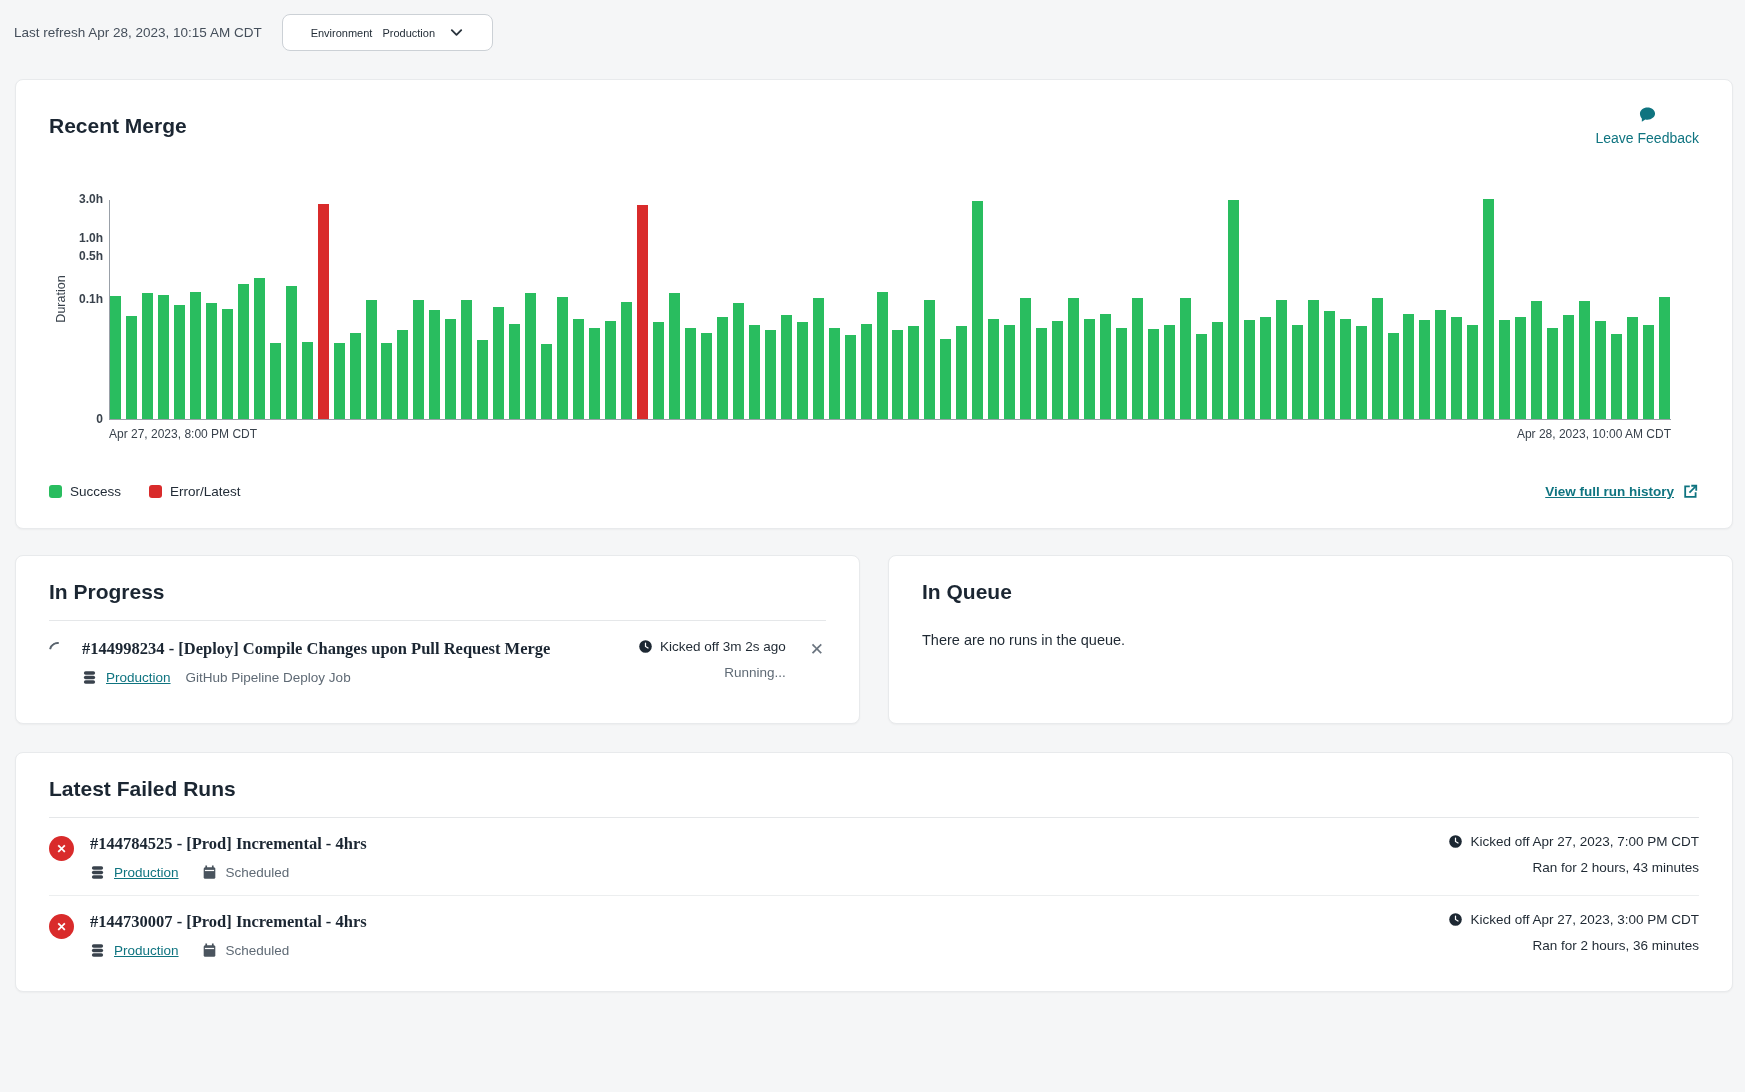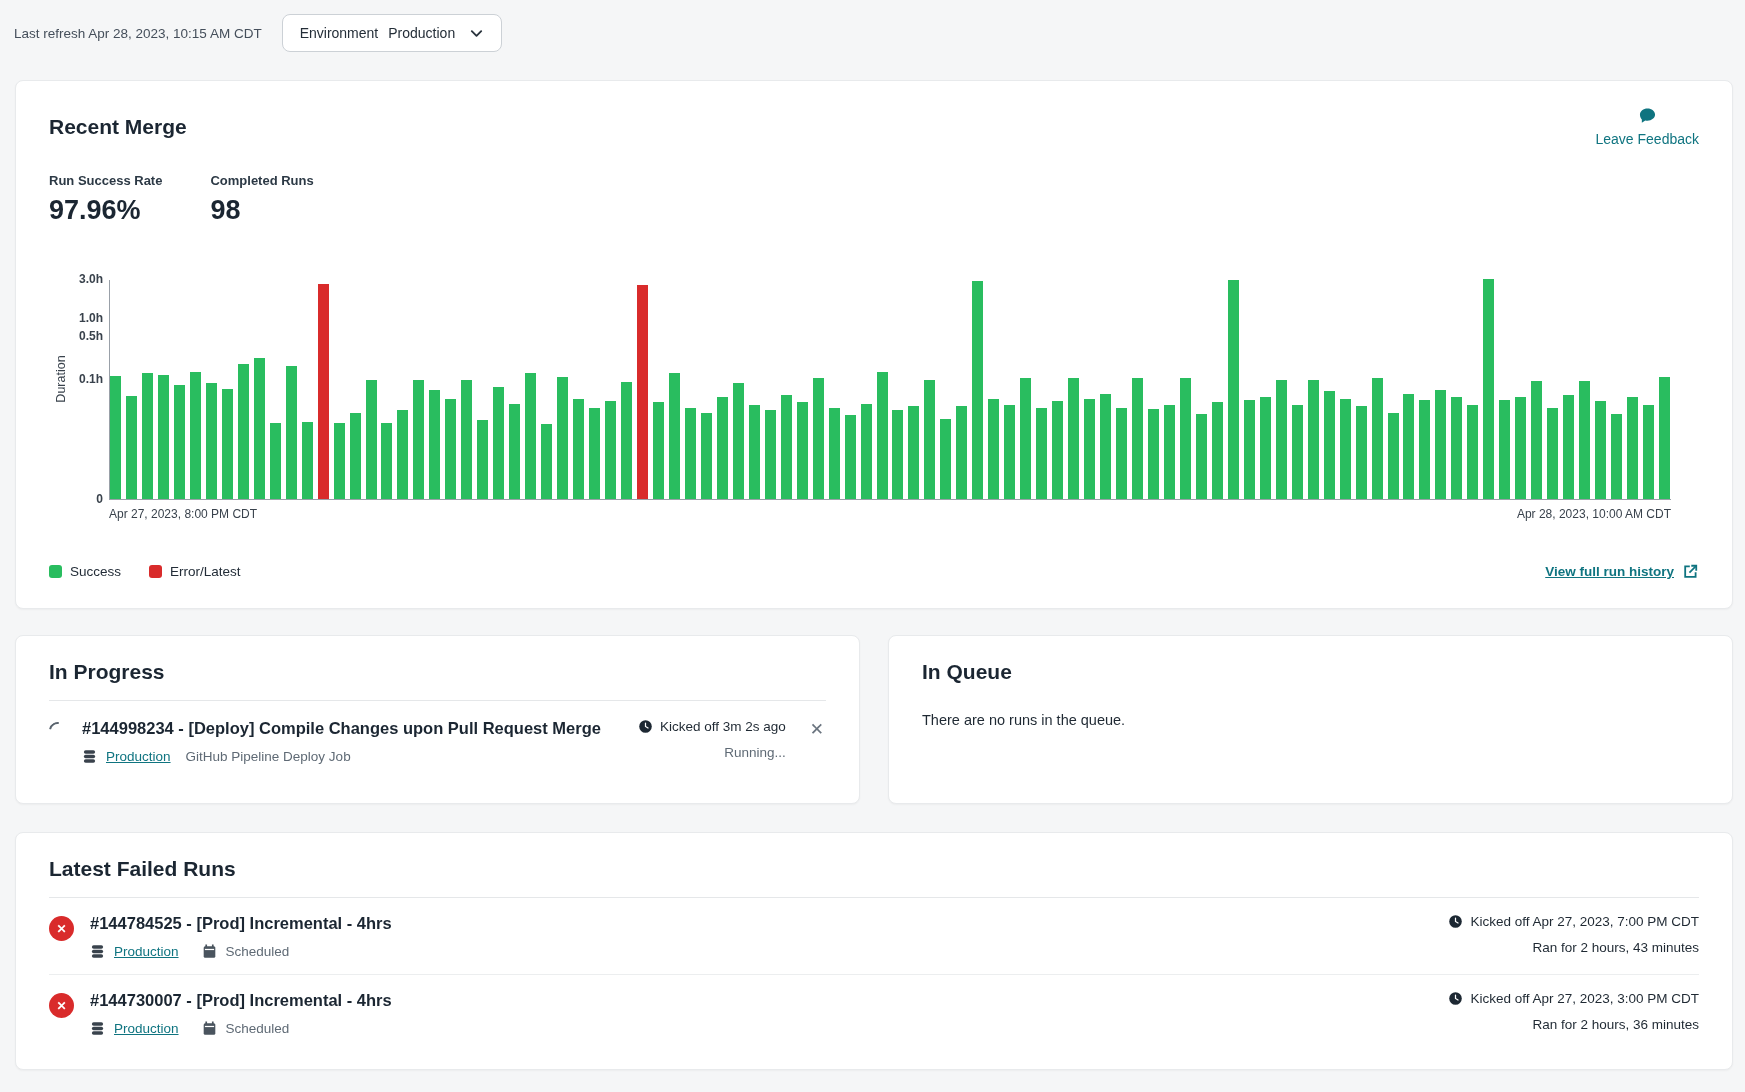--- a/index.html
+++ b/index.html
@@ -11,21 +11,21 @@
   html,body{margin:0;padding:0;}
   body{
     width:1745px; min-height:1092px; background:#f5f6f7;
     font-family:"Liberation Sans", sans-serif; color:var(--text);
   }
   .page-header{display:flex;align-items:center;justify-content:space-between;padding:14px 12px 10px 14px;}
   .page-title{font-size:26px;font-weight:700;color:var(--navy);margin:0;letter-spacing:.2px;}
   .header-right{display:flex;align-items:center;gap:20px;}
   .last-refresh{font-size:13.5px;color:#454f5b;}
   .env-select{display:flex;align-items:center;gap:10px;background:#fff;border:1px solid #ccd1d6;
-    border-radius:8px;padding:10px 17px;font-size:14px;color:#242e38;cursor:pointer;}
+    border-radius:8px;padding:10px 28px;font-size:11px;color:#242e38;cursor:pointer;}
   .env-select .chev{display:flex;margin-left:4px;}
 
   .card{background:#fff;border:1px solid var(--border);border-radius:8px;box-shadow:0 1px 2px rgba(0,0,0,.04);}
   .main{margin:0 12px 0 15px;}
 
   
   .recent-card{margin-top:18px;padding:26px 33px 28px 33px;}
   .card-head-row{display:flex;align-items:center;justify-content:space-between;}
   h2.section-title{font-size:21px;font-weight:700;color:var(--navy);margin:0;}
   .leave-feedback{display:flex;align-items:center;gap:7px;color:var(--teal);font-size:14px;cursor:pointer;text-decoration:none;flex-direction:column;}
@@ -53,21 +53,21 @@
   .view-history .lbl{text-decoration:underline;}
 
   
   .row2{display:flex;gap:28px;margin-top:26px;}
   .row2 .card{flex:1;min-height:169px;padding:24px 33px;}
   .divider{border:none;border-top:1px solid #e5e7e9;margin:16px 0 0 0;}
   .run-row{margin-top:18px;display:flex;align-items:flex-start;}
   .spinner{width:17px;height:17px;border-radius:50%;border:2.5px solid transparent;border-top-color:#5a646e;
     transform:rotate(-35deg);margin:3px 16px 0 0;flex:none;}
   .run-main{flex:1;min-width:0;}
-  .run-title{font-size:16.5px;font-weight:700;color:var(--navy);}
+  .run-title{font-size:16.5px;font-weight:700;color:var(--navy);font-family:Liberation Serif, serif;}
   .run-sub{margin-top:11px;display:flex;align-items:center;gap:9px;font-size:13.5px;}
   .env-link{color:var(--teal);text-decoration:underline;cursor:pointer;}
   .job-name{color:var(--muted);margin-left:6px;}
   .run-meta{display:flex;flex-direction:column;align-items:flex-end;gap:11px;font-size:13.5px;color:#1f2933;}
   .meta-line{display:flex;align-items:center;gap:7px;}
   .running-txt{color:var(--muted);}
   .close-x{margin-left:22px;color:#6a747f;font-size:17px;line-height:1;cursor:pointer;background:none;border:none;padding:2px;}
   .queue-empty{margin-top:28px;font-size:14.5px;color:#1f2933;}
 
   
@@ -106,30 +106,20 @@
       <a class="leave-feedback">
         <span class="icon">
           <svg width="17" height="17" viewBox="0 0 18 18" fill="#0f7480">
               <path d="M9 1.5c4.4 0 8 2.9 8 6.5s-3.6 6.5-8 6.5c-.8 0-1.6-.1-2.3-.3L3 16.8v-3.6C1.8 12 1 10.1 1 8 1 4.4 4.6 1.5 9 1.5z"></path>
             </svg>
         </span>
         <span>Leave Feedback</span>
       </a>
     </div>
 
-    <div class="metrics-row">
-      <div>
-        <div class="metric-label">Run Success Rate</div>
-        <div class="metric-value">97.96%</div>
-      </div>
-      <div>
-        <div class="metric-label">Completed Runs</div>
-        <div class="metric-value">98</div>
-      </div>
-    </div>
 
     <div class="chart-region">
       <span class="ylabel">Duration</span>
       <div class="plot">
         <span class="ytick yt0">3.0h</span>
         <span class="ytick yt1">1.0h</span>
         <span class="ytick yt2">0.5h</span>
         <span class="ytick yt3">0.1h</span>
         <span class="ytick yt4">0</span>
       <div class="bar" style="height: 123px;"></div>

